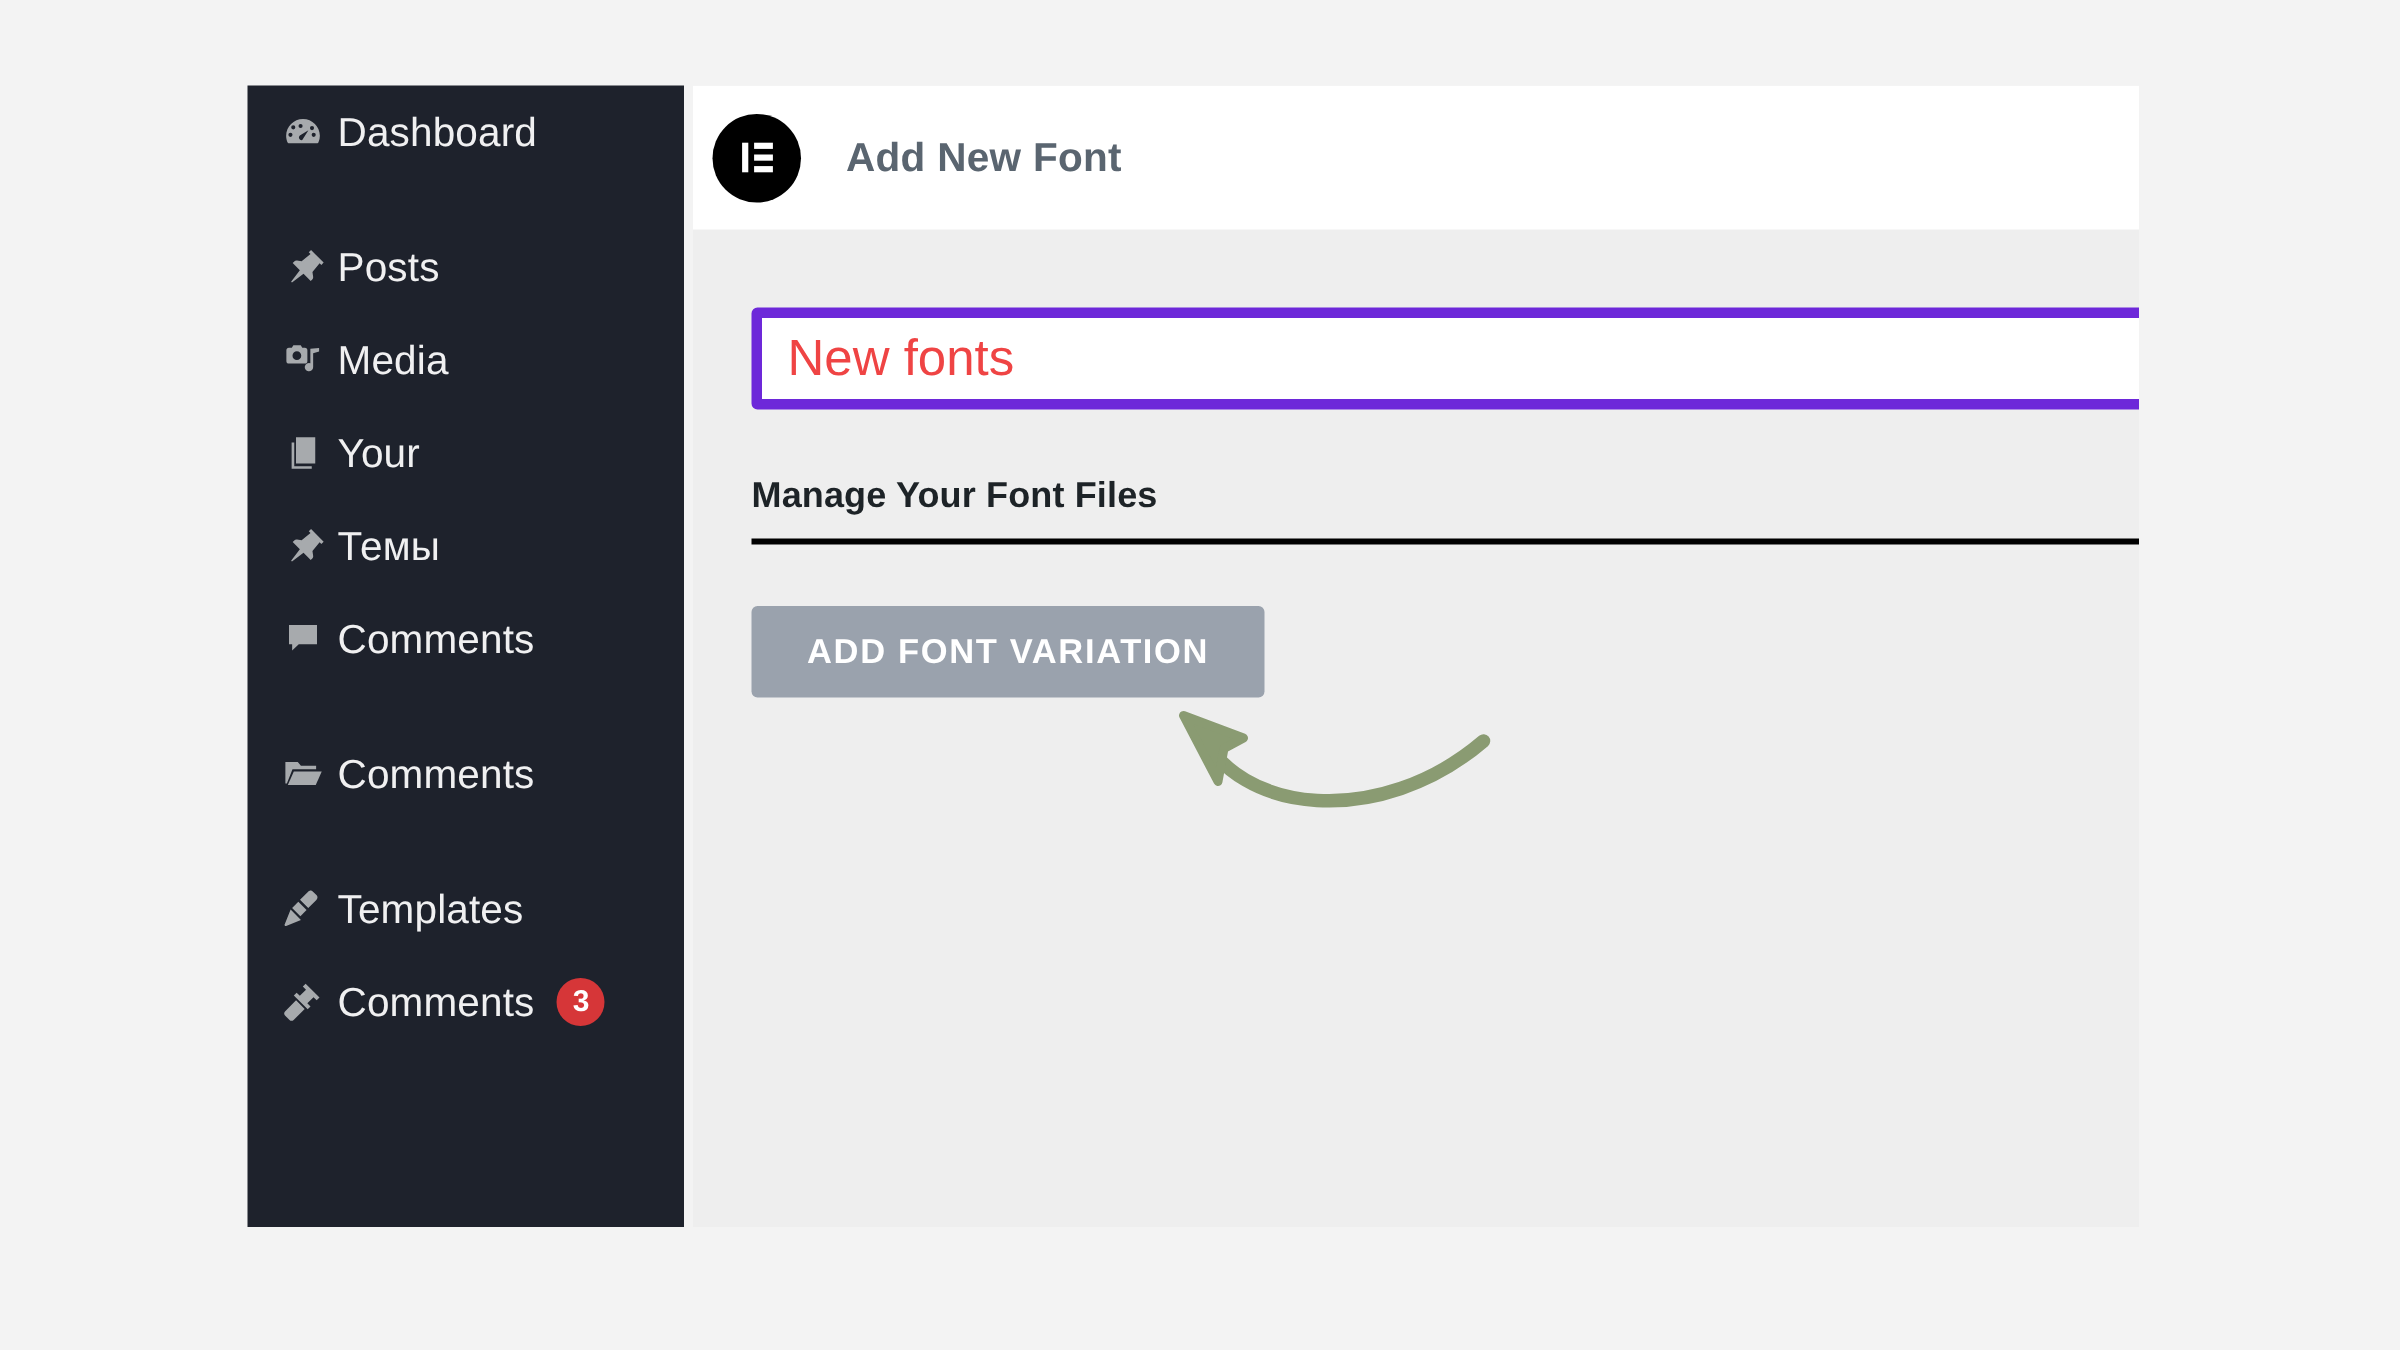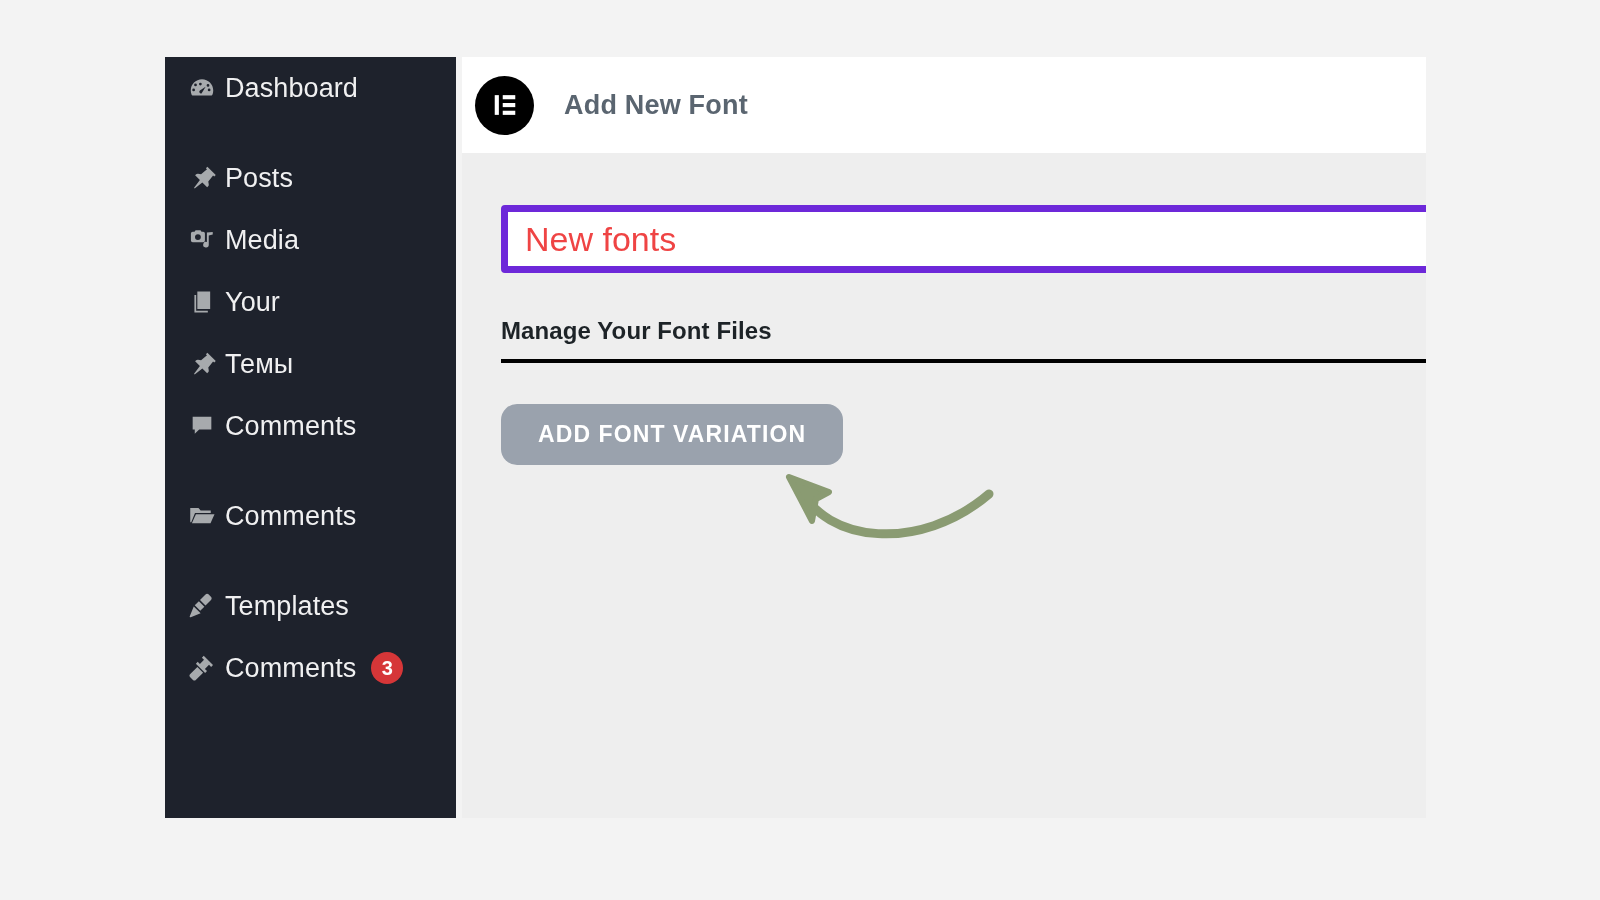--- a/index.html
+++ b/index.html
@@ -152,21 +152,21 @@
 
   #add-variation-button {
     margin-top: 41px;
     display: inline-flex;
     align-items: center;
     justify-content: center;
     height: 61px;
     padding: 0 37px;
     background: #9aa2ad;
     border: none;
-    border-radius: 16px;
+    border-radius: 4px;
     color: #ffffff;
     font-family: "Liberation Sans", sans-serif;
     font-size: 23px;
     font-weight: 700;
     letter-spacing: 1.1px;
     cursor: pointer;
     white-space: nowrap;
   }
 
   

